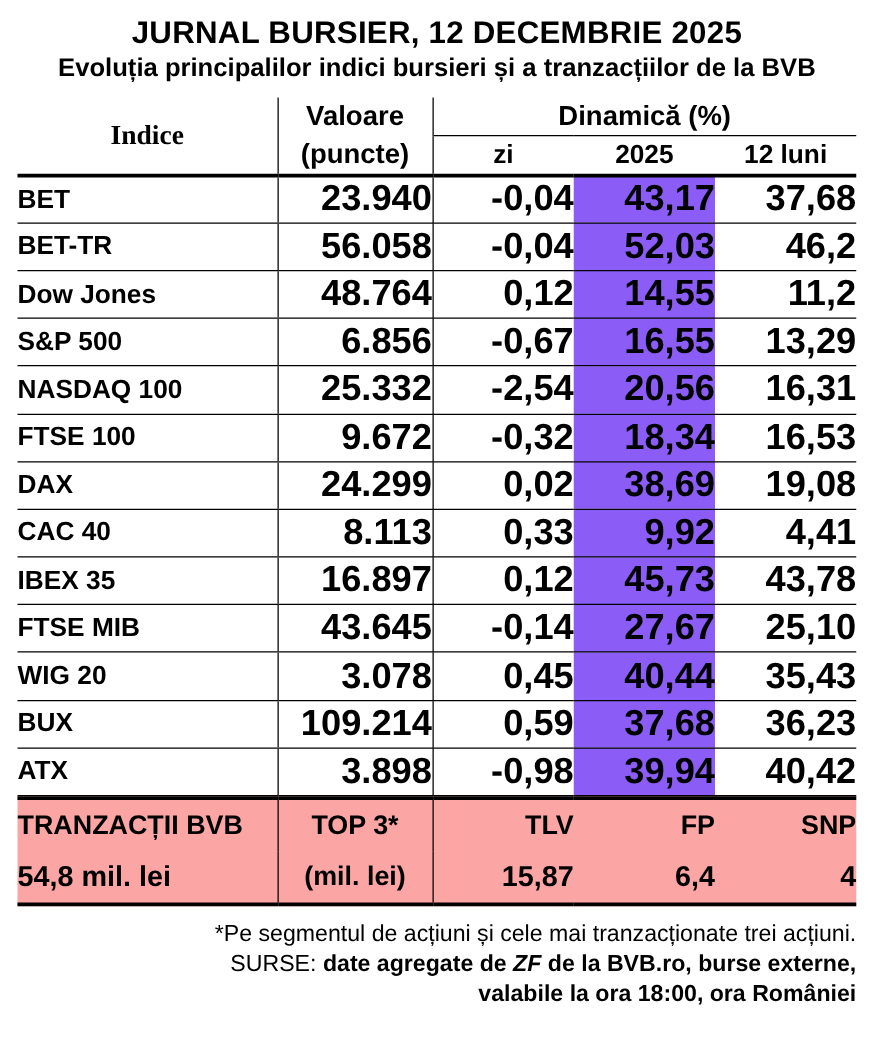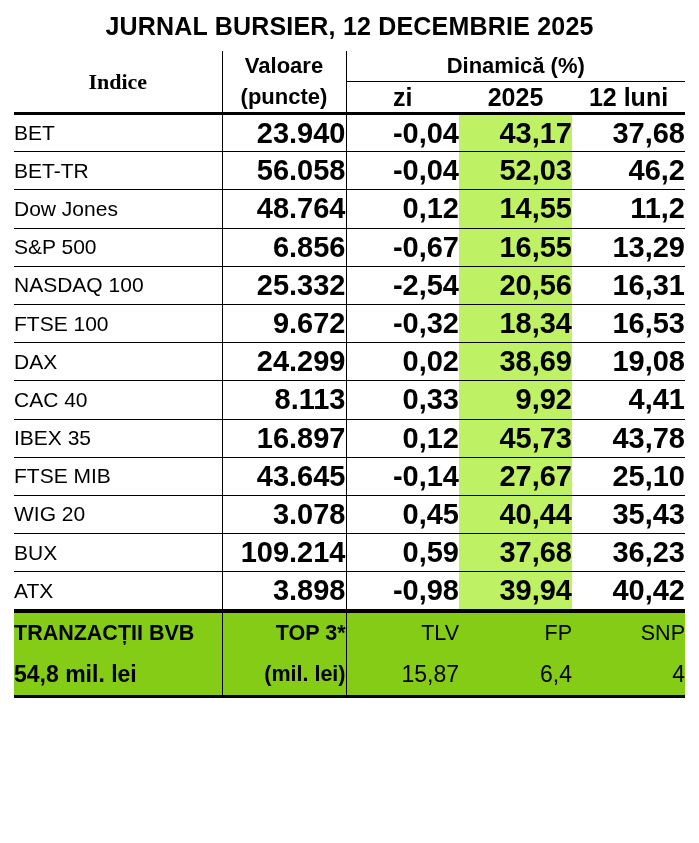--- a/index.html
+++ b/index.html
@@ -62,60 +62,60 @@
   .hdr-cell {
     font-size: 21px;
     font-weight: bold;
     text-align: center;
     vertical-align: middle;
     height: 30px;
   }
   .hdr-indice { font-size: 22px; font-family: Liberation Serif, serif; }
   .hdr-valoare { font-size: 22px; }
   .hdr-dinamica { font-size: 22px; }
-  .hdr-sub { font-size: 25px; font-weight: bold; text-align: center; height: 30px;}
+  .hdr-sub { font-size: 21px; font-weight: bold; text-align: center; height: 30px;}
   .line-thin-bottom { border-bottom: 1.5px solid #000; }
 
   
   .vsep-l { border-left: 1.5px solid #000; }
   .vsep-r { border-right: 1.5px solid #000; }
 
   
   tr.data-row { height: 38.2px; }
   tr.data-row td {
     border-bottom: 1.5px solid #000;
     vertical-align: middle;
   }
   td.idx {
     font-size: 21px;
-    font-weight: normal;
+    font-weight: bold;
     text-align: left;
     padding-left: 9px;
   }
   td.num {
     font-size: 29px;
     font-weight: bold;
     text-align: right;
     padding-right: 10px;
   }
-  td.shade { background: #bef264; }
+  td.shade { background: #8b5cf6; }
 
   
   tr.first-data td { border-top: 3px solid #000; }
 
   
   .foot-wrap {
     width: 671px;
     margin: 0;
   }
   table.foot {
     border-collapse: collapse;
     width: 671px;
     table-layout: fixed;
-    background: #84cc16;
+    background: #fca5a5;
   }
   table.foot td {
     padding: 0;
     vertical-align: middle;
     height: 41px;
   }
   .foot-left {
     font-size: 21.5px;
     font-weight: bold;
     text-align: left;
@@ -123,32 +123,32 @@
   }
   .foot-left2 {
     font-size: 23px;
     font-weight: bold;
     text-align: left;
     padding-left: 9px;
   }
   .foot-lbl {
     font-size: 21.5px;
     font-weight: bold;
-    text-align: right;
+    text-align: center;
     padding-left: 12px;
   }
   .foot-val {
     font-size: 23px;
-    font-weight: normal;
+    font-weight: bold;
     text-align: right;
     padding-right: 10px;
   }
   .foot-sym {
     font-size: 21.5px;
-    font-weight: normal;
+    font-weight: bold;
     text-align: right;
     padding-right: 10px;
   }
   .foot-border-top { border-top: 3px solid #000; }
   .foot-border-bottom { border-bottom: 3px solid #000; }
 
   
   .notes {
     width: 671px;
     text-align: right;
@@ -165,20 +165,21 @@
   .note-italic { font-style: italic; }
   .src-label { font-weight: normal; }
 </style>
 </head>
 <body>
 
 <div class="page">
 
   <div class="title-block">
     <div class="main-title">JURNAL BURSIER, 12 DECEMBRIE 2025</div>
+    <div class="sub-title">Evoluția principalilor indici bursieri și a tranzacțiilor de la BVB</div>
   </div>
 
   <table class="market">
     <colgroup>
       <col class="c-index">
         <col class="c-value">
         <col class="c-zi">
         <col class="c-2025">
         <col class="c-12l">
     </colgroup>
@@ -325,14 +326,24 @@
           <td class="foot-left2 foot-border-bottom">54,8 mil. lei</td>
           <td class="foot-lbl foot-border-bottom vsep-l vsep-r">(mil. lei)</td>
           <td class="foot-val foot-border-bottom">15,87</td>
           <td class="foot-val foot-border-bottom">6,4</td>
           <td class="foot-val foot-border-bottom">4</td>
         </tr>
       </tbody>
     </table>
   </div>
 
+  <div class="notes">
+    <div class="note-line thin">*Pe segmentul de acțiuni și cele mai tranzacționate trei acțiuni.</div>
+    <div class="note-line">
+      <span class="src-label">SURSE:</span>
+      <span>date agregate de</span>
+      <span class="note-italic">ZF</span>
+      <span>de la BVB.ro, burse externe,</span>
+    </div>
+    <div class="note-line">valabile la ora 18:00, ora României</div>
+  </div>
 
 </div>
 
 </body></html>

